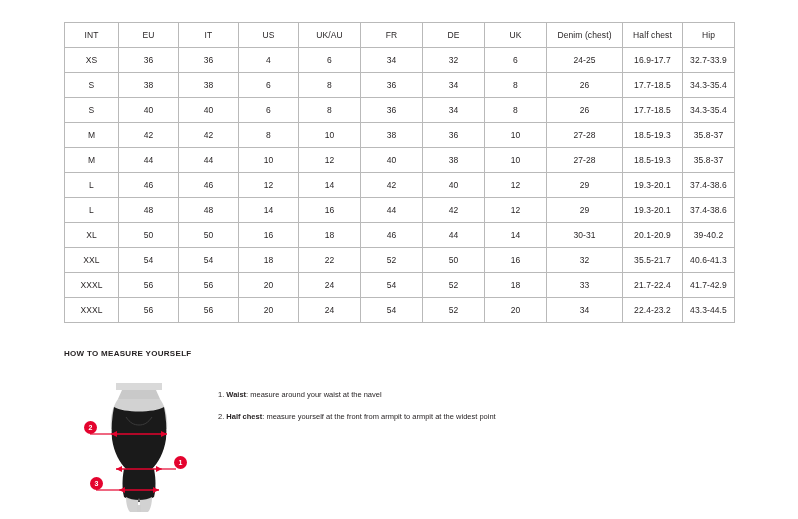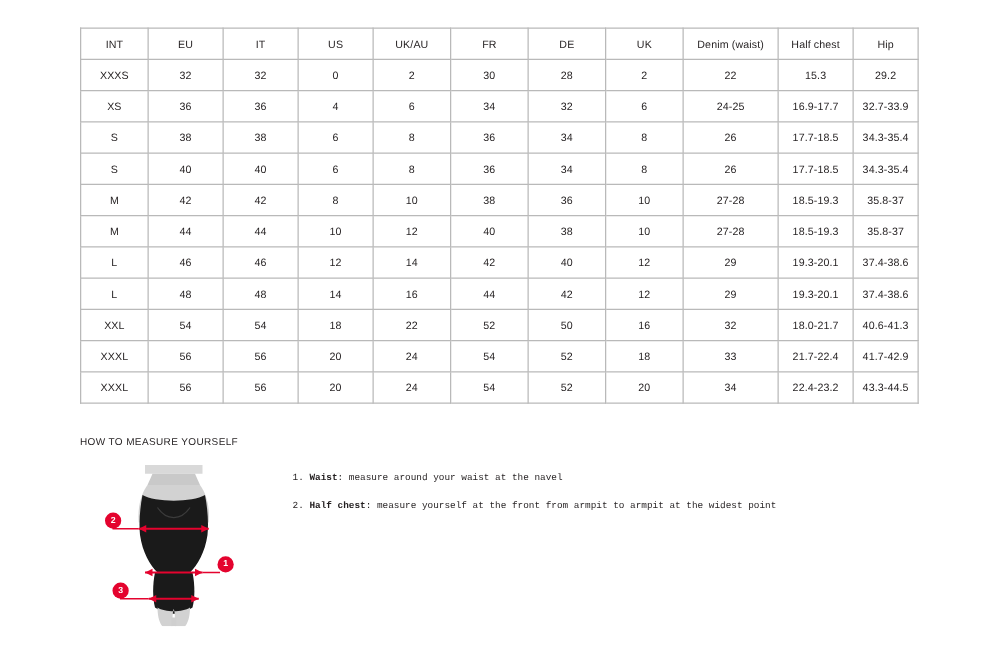--- a/index.html
+++ b/index.html
@@ -65,40 +65,39 @@
 
   
   .howto {
     position: absolute;
     left: 64px;
     top: 349px;
     width: 670px;
   }
   .howto-title {
     font-size: 8px;
-    font-weight: normal;
+    font-weight: bold;
     letter-spacing: 0.3px;
     color: #231f20;
-    margin: 0 0 8px 0;
+    margin: 0 0 19px 0;
   }
   .howto-body {
     position: relative;
     display: flex;
     align-items: flex-start;
   }
   .figure {
     position: relative;
     width: 150px;
     height: 135px;
     flex: 0 0 150px;
   }
   .notes {
-    margin-left: 20px;
+    margin-left: 4px;
     padding-top: 12px;
-    font-family: Liberation Mono, monospace;
   }
   .note {
     font-size: 7.5px;
     line-height: 11px;
     color: #231f20;
     margin-bottom: 11px;
     white-space: nowrap;
   }
   .note b { font-weight: bold; }
 
@@ -143,39 +142,26 @@
       <thead>
         <tr>
           <td>INT</td>
           <td>EU</td>
           <td>IT</td>
           <td>US</td>
           <td>UK/AU</td>
           <td>FR</td>
           <td>DE</td>
           <td>UK</td>
-          <td>Denim (waist)</td>
+          <td>Denim (chest)</td>
           <td>Half chest</td>
           <td>Hip</td>
         </tr>
       </thead>
       <tbody>
-        <tr>
-          <td>XXXS</td>
-          <td>32</td>
-          <td>32</td>
-          <td>0</td>
-          <td>2</td>
-          <td>30</td>
-          <td>28</td>
-          <td>2</td>
-          <td>22</td>
-          <td>15.3</td>
-          <td>29.2</td>
-        </tr>
         <tr>
           <td>XS</td>
           <td>36</td>
           <td>36</td>
           <td>4</td>
           <td>6</td>
           <td>34</td>
           <td>32</td>
           <td>6</td>
           <td>24-25</td>
@@ -254,30 +240,43 @@
           <td>14</td>
           <td>16</td>
           <td>44</td>
           <td>42</td>
           <td>12</td>
           <td>29</td>
           <td>19.3-20.1</td>
           <td>37.4-38.6</td>
         </tr>
         <tr>
+          <td>XL</td>
+          <td>50</td>
+          <td>50</td>
+          <td>16</td>
+          <td>18</td>
+          <td>46</td>
+          <td>44</td>
+          <td>14</td>
+          <td>30-31</td>
+          <td>20.1-20.9</td>
+          <td>39-40.2</td>
+        </tr>
+        <tr>
           <td>XXL</td>
           <td>54</td>
           <td>54</td>
           <td>18</td>
           <td>22</td>
           <td>52</td>
           <td>50</td>
           <td>16</td>
           <td>32</td>
-          <td>18.0-21.7</td>
+          <td>35.5-21.7</td>
           <td>40.6-41.3</td>
         </tr>
         <tr>
           <td>XXXL</td>
           <td>56</td>
           <td>56</td>
           <td>20</td>
           <td>24</td>
           <td>54</td>
           <td>52</td>

